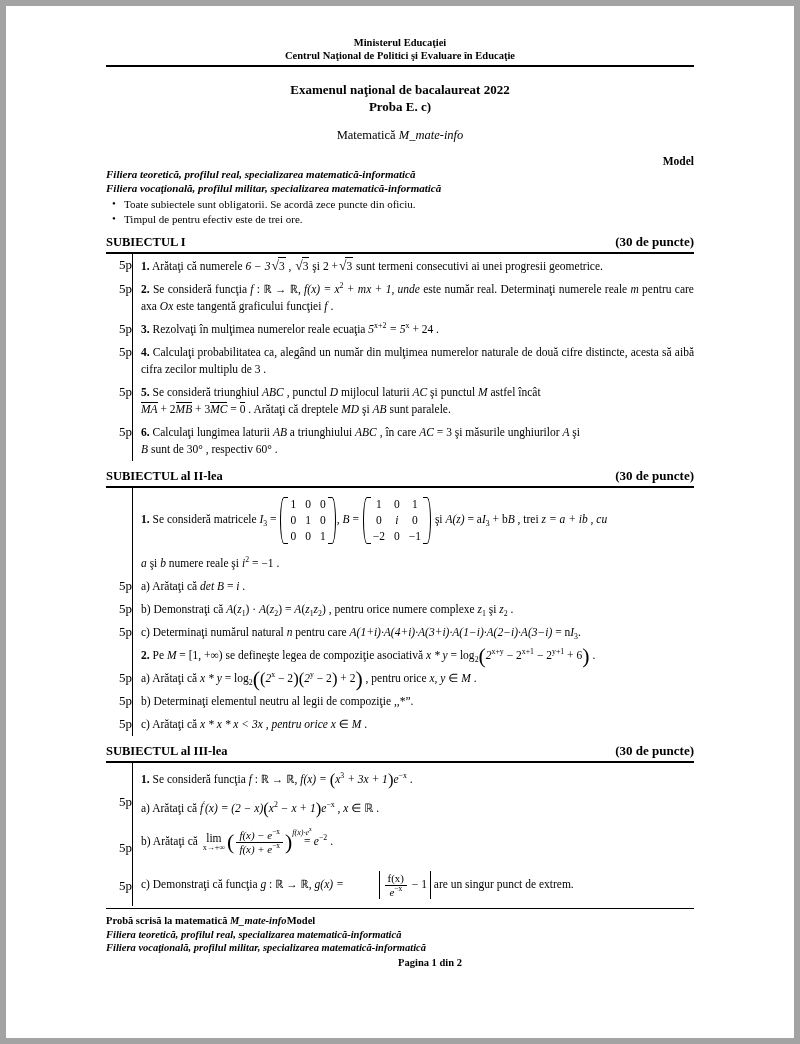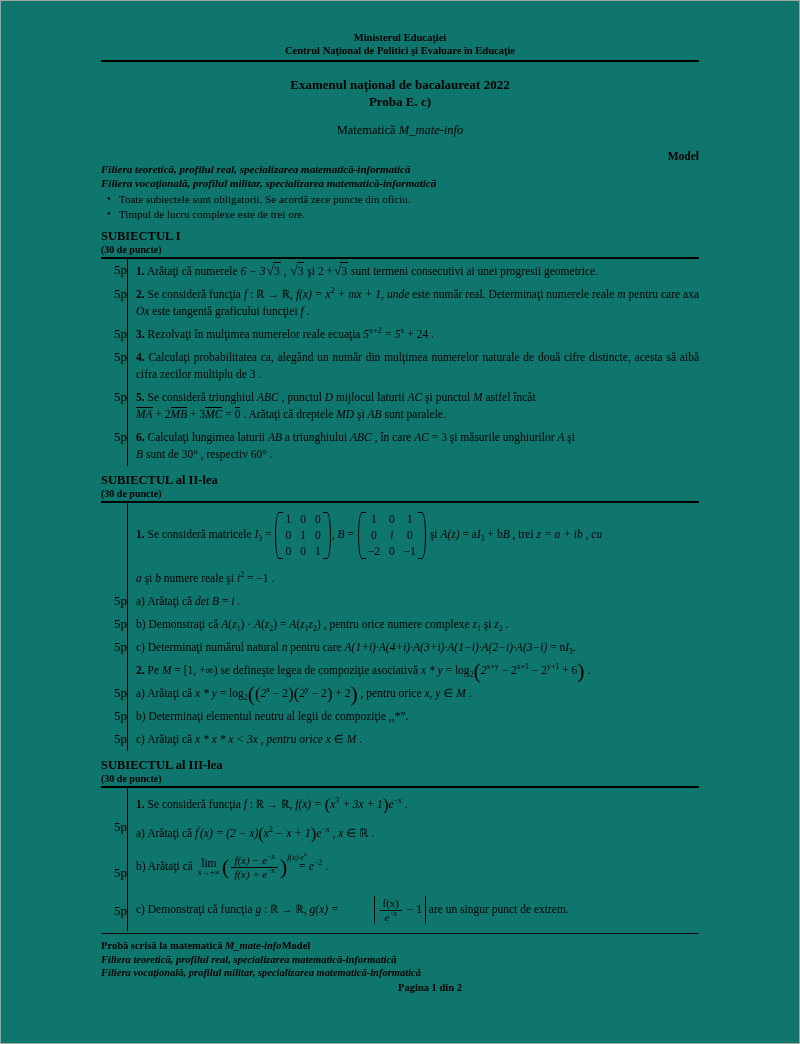--- a/index.html
+++ b/index.html
@@ -10,23 +10,23 @@
   body {
     width: 800px;
     height: 1044px;
     overflow: hidden;
     font-family: "Liberation Serif", serif;
   }
   .page {
     position: relative;
     width: 800px;
     height: 1044px;
-    background: #0f766e;
+    background: #ffffff;
     box-sizing: border-box;
-    border: 1px solid #a3a3a3;
+    border: 6px solid #a3a3a3;
     padding: 30px 100px 0 100px;
     color: #000;
   }
   .ministry {
     text-align: center;
     font-size: 10.5px;
     line-height: 13px;
     font-weight: bold;
   }
   .rule-top {
@@ -73,23 +73,22 @@
     left: 6px;
     top: -1px;
   }
   .subject-head {
     display: flex;
     justify-content: space-between;
     align-items: baseline;
     font-weight: bold;
     font-size: 12.5px;
     margin-top: 7px;
-    flex-direction: column;
-  }
-  .subject-head .pts { font-size: 10px; }
+  }
+  .subject-head .pts { font-size: 13px; }
   .qtable {
     width: 100%;
     border-collapse: collapse;
     border-top: 2px solid #000;
     margin-top: 2px;
   }
   .qtable td {
     vertical-align: top;
     padding: 0;
   }
@@ -242,21 +241,21 @@
   <div class="exam-title">Examenul naţional de bacalaureat 2022</div>
   <div class="exam-title">Proba E. c)</div>
   <div class="exam-sub"><span>Matematică </span><span class="it">M_mate-info</span></div>
   <div class="model-right">Model</div>
 
   <div class="filiera">Filiera teoretică, profilul real, specializarea matematică-informatică</div>
   <div class="filiera">Filiera vocaţională, profilul militar, specializarea matematică-informatică</div>
 
   <ul class="bullets">
     <li>Toate subiectele sunt obligatorii. Se acordă zece puncte din oficiu.</li>
-    <li>Timpul de lucru complexe este de trei ore.</li>
+    <li>Timpul de pentru efectiv este de trei ore.</li>
   </ul>
 
   <div class="subject-head">
     <span>SUBIECTUL I</span>
     <span class="pts">(30 de puncte)</span>
   </div>
 
   <table class="qtable">
     <tbody>
         <tr>

